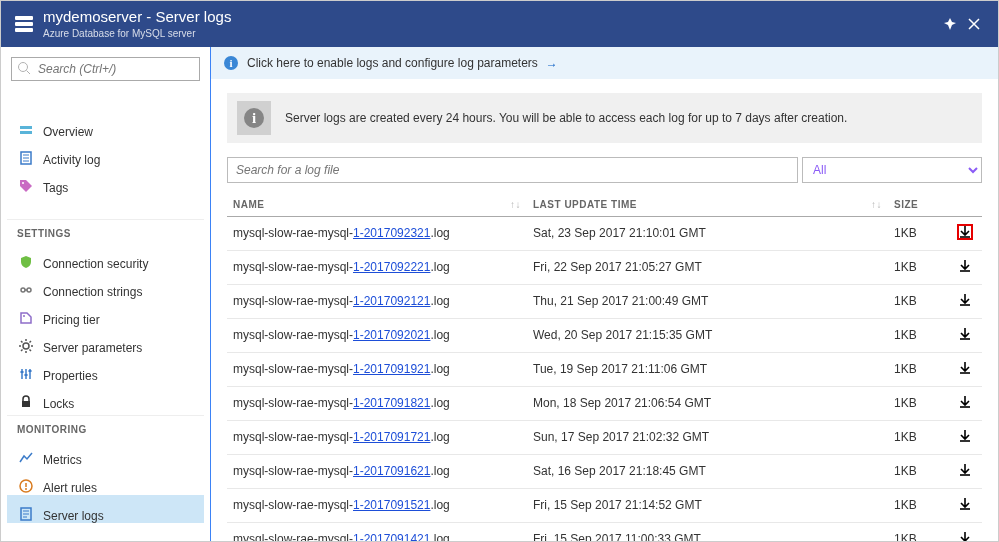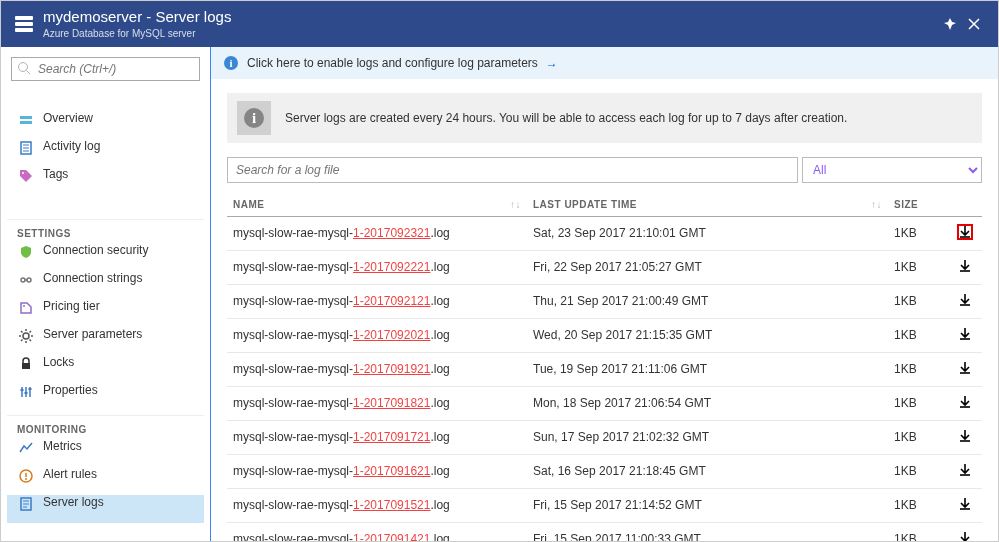--- a/index.html
+++ b/index.html
@@ -44,21 +44,21 @@
     font-size: 10px;
     font-weight: 600;
     color: #666;
     letter-spacing: .5px;
     padding: 8px 10px 4px 10px;
     border-top: 1px solid #eee;
     margin-top:4px;
   }
   .nav-item {
     display: flex;
-    align-items: flex-start;
+    align-items: flex-end;
     height: 28px;
     padding: 0 10px;
     cursor: pointer;
     font-size: 12px;
     color: #333;
   }
   .nav-item .ni-icon { width: 18px; height:18px; display:flex;align-items:center;justify-content:center; margin-right: 8px;}
   .nav-item.active { background: #cde6f7; }
   .main { flex: 1; display: flex; flex-direction: column; }
   .notice-bar {
@@ -94,21 +94,21 @@
   }
   table.logtable{ width:100%; border-collapse:collapse; font-size:12px;}
   table.logtable th{
     text-align:left;font-size:10px;font-weight:600;color:#666;letter-spacing:.5px;
     padding:6px 6px;border-bottom:1px solid #aaa;
   }
   table.logtable th .sort-ind{float:right;opacity:.5;font-size:10px;}
   table.logtable td{
     padding:7px 6px;border-bottom:1px solid #e8e8e8;color:#333;white-space:nowrap;
   }
-  table.logtable td.name a{color:#ef4444;text-decoration:underline;text-align:center;}
+  table.logtable td.name a{color:#1d4ed8;text-decoration:underline;text-align:center;}
   table.logtable td.size{ text-align:left; padding-right:14px;}
   table.logtable td.dl{ width:34px;text-align:center;}
   .dl-btn{ cursor:pointer; display:inline-flex;}
   .highlight{ outline:2px solid #e60000; outline-offset:-2px;}
   .blue-arrow{color:#0a5ec4;font-weight:bold;}
   svg{display:block;}
 </style>
 </head>
 <body>
 
@@ -223,38 +223,38 @@
                 <line x1="13" y1="3" x2="11.5" y2="4.5"></line>
                 <line x1="4.5" y1="11.5" x2="3" y2="13"></line>
               </g>
             </svg>
           </span>
           <span>Server parameters</span>
         </div>
         <div class="nav-item">
           <span class="ni-icon">
             <svg width="16" height="16" viewBox="0 0 16 16">
-              <rect x="4" y="7" width="8" height="6" fill="#333"></rect>
-              <path d="M5 7 V5 a3 3 0 0 1 6 0 V7" fill="none" stroke="#333" stroke-width="1.5"></path>
-            </svg>
-          </span>
-          <span>Locks</span>
-        </div>
-        <div class="nav-item">
-          <span class="ni-icon">
-            <svg width="16" height="16" viewBox="0 0 16 16">
               <line x1="4" y1="3" x2="4" y2="13" stroke="#3b7bc9" stroke-width="1.5"></line>
               <line x1="8" y1="3" x2="8" y2="13" stroke="#3b7bc9" stroke-width="1.5"></line>
               <line x1="12" y1="3" x2="12" y2="13" stroke="#3b7bc9" stroke-width="1.5"></line>
               <rect x="2.5" y="5" width="3" height="2" fill="#3b7bc9"></rect>
               <rect x="6.5" y="8" width="3" height="2" fill="#3b7bc9"></rect>
               <rect x="10.5" y="4" width="3" height="2" fill="#3b7bc9"></rect>
             </svg>
           </span>
           <span>Properties</span>
+        </div>
+        <div class="nav-item">
+          <span class="ni-icon">
+            <svg width="16" height="16" viewBox="0 0 16 16">
+              <rect x="4" y="7" width="8" height="6" fill="#333"></rect>
+              <path d="M5 7 V5 a3 3 0 0 1 6 0 V7" fill="none" stroke="#333" stroke-width="1.5"></path>
+            </svg>
+          </span>
+          <span>Locks</span>
         </div>
         <div class="nav-group-title">MONITORING</div>
         <div class="nav-item">
           <span class="ni-icon">
             <svg width="16" height="16" viewBox="0 0 16 16">
               <polyline points="2,12 6,6 9,9 14,3" fill="none" stroke="#3b7bc9" stroke-width="1.5"></polyline>
             </svg>
           </span>
           <span>Metrics</span>
         </div>

